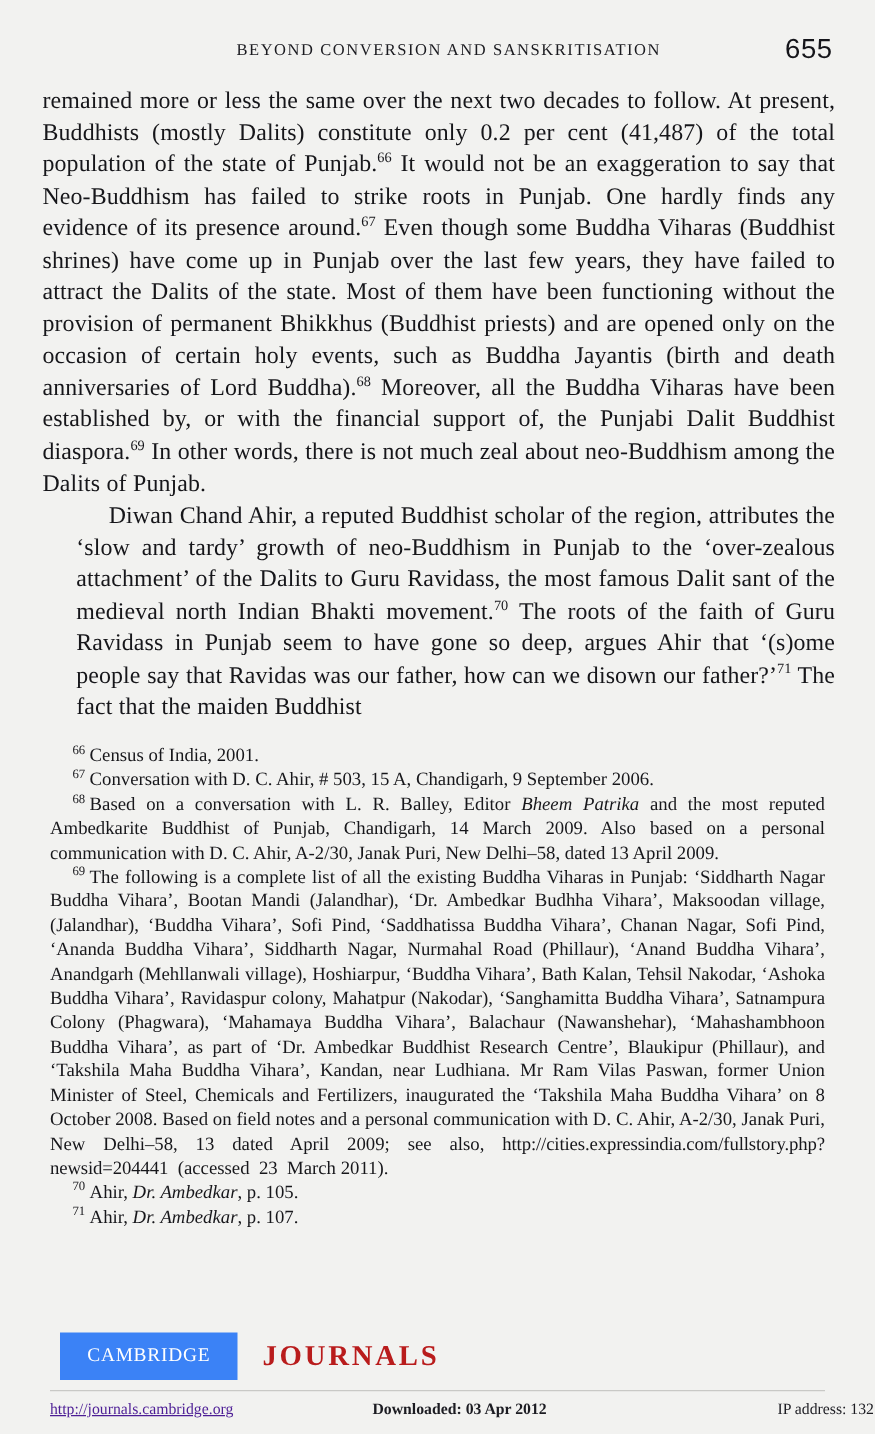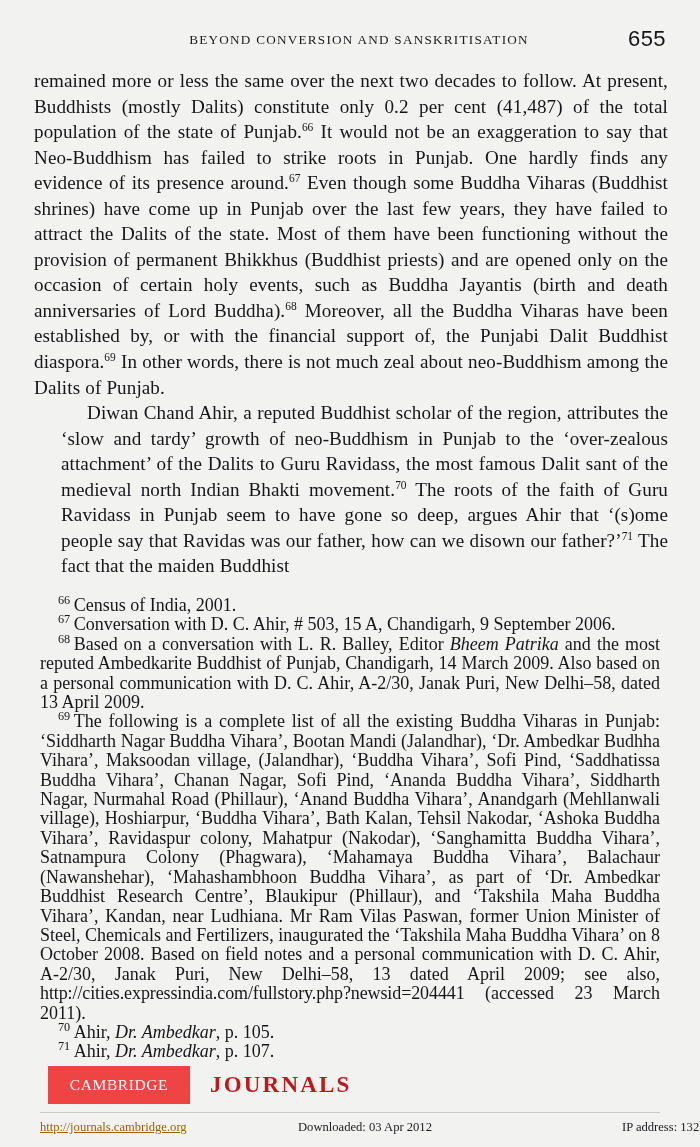--- a/index.html
+++ b/index.html
@@ -89,21 +89,21 @@
 
   
   .footnotes {
     position: absolute;
     top: 596px;
     left: 40px;
     width: 620px;
   }
   .fnote {
     margin: 0;
-    font-size: 18px;
+    font-size: 15px;
     line-height: 19.4px;
     text-align: justify;
     text-justify: inter-word;
     color: #17171b;
     text-indent: 18px;
   }
   .fnote .marker {
     font-size: 0.68em;
     vertical-align: super;
     line-height: 0;
@@ -118,21 +118,21 @@
   
   .cj-logo {
     position: absolute;
     left: 48px;
     top: 1066px;
     display: flex;
     align-items: center;
     height: 38px;
   }
   .cj-box {
-    background: #ef4444;
+    background: #3b82f6;
     width: 142px;
     height: 38px;
     display: flex;
     align-items: center;
     justify-content: center;
   }
   .cj-box-text {
     color: #ffffff;
     font-family: "Liberation Serif", "DejaVu Serif", serif;
     font-size: 15.5px;
@@ -166,28 +166,29 @@
     height: 24px;
     font-family: "Liberation Serif", "DejaVu Serif", serif;
     font-size: 12.6px;
     color: #1c1c22;
   }
   .footer-url {
     position: absolute;
     left: 0;
     top: 2px;
     text-decoration: underline;
-    color: #a16207;
+    color: #4c1d95;
     white-space: nowrap;
   }
   .footer-downloaded {
     position: absolute;
     left: 258px;
     top: 2px;
     white-space: nowrap;
+    font-weight: bold;
   }
   .footer-ip {
     position: absolute;
     left: 582px;
     top: 2px;
     white-space: nowrap;
   }
 </style>
 </head>
 <body>

